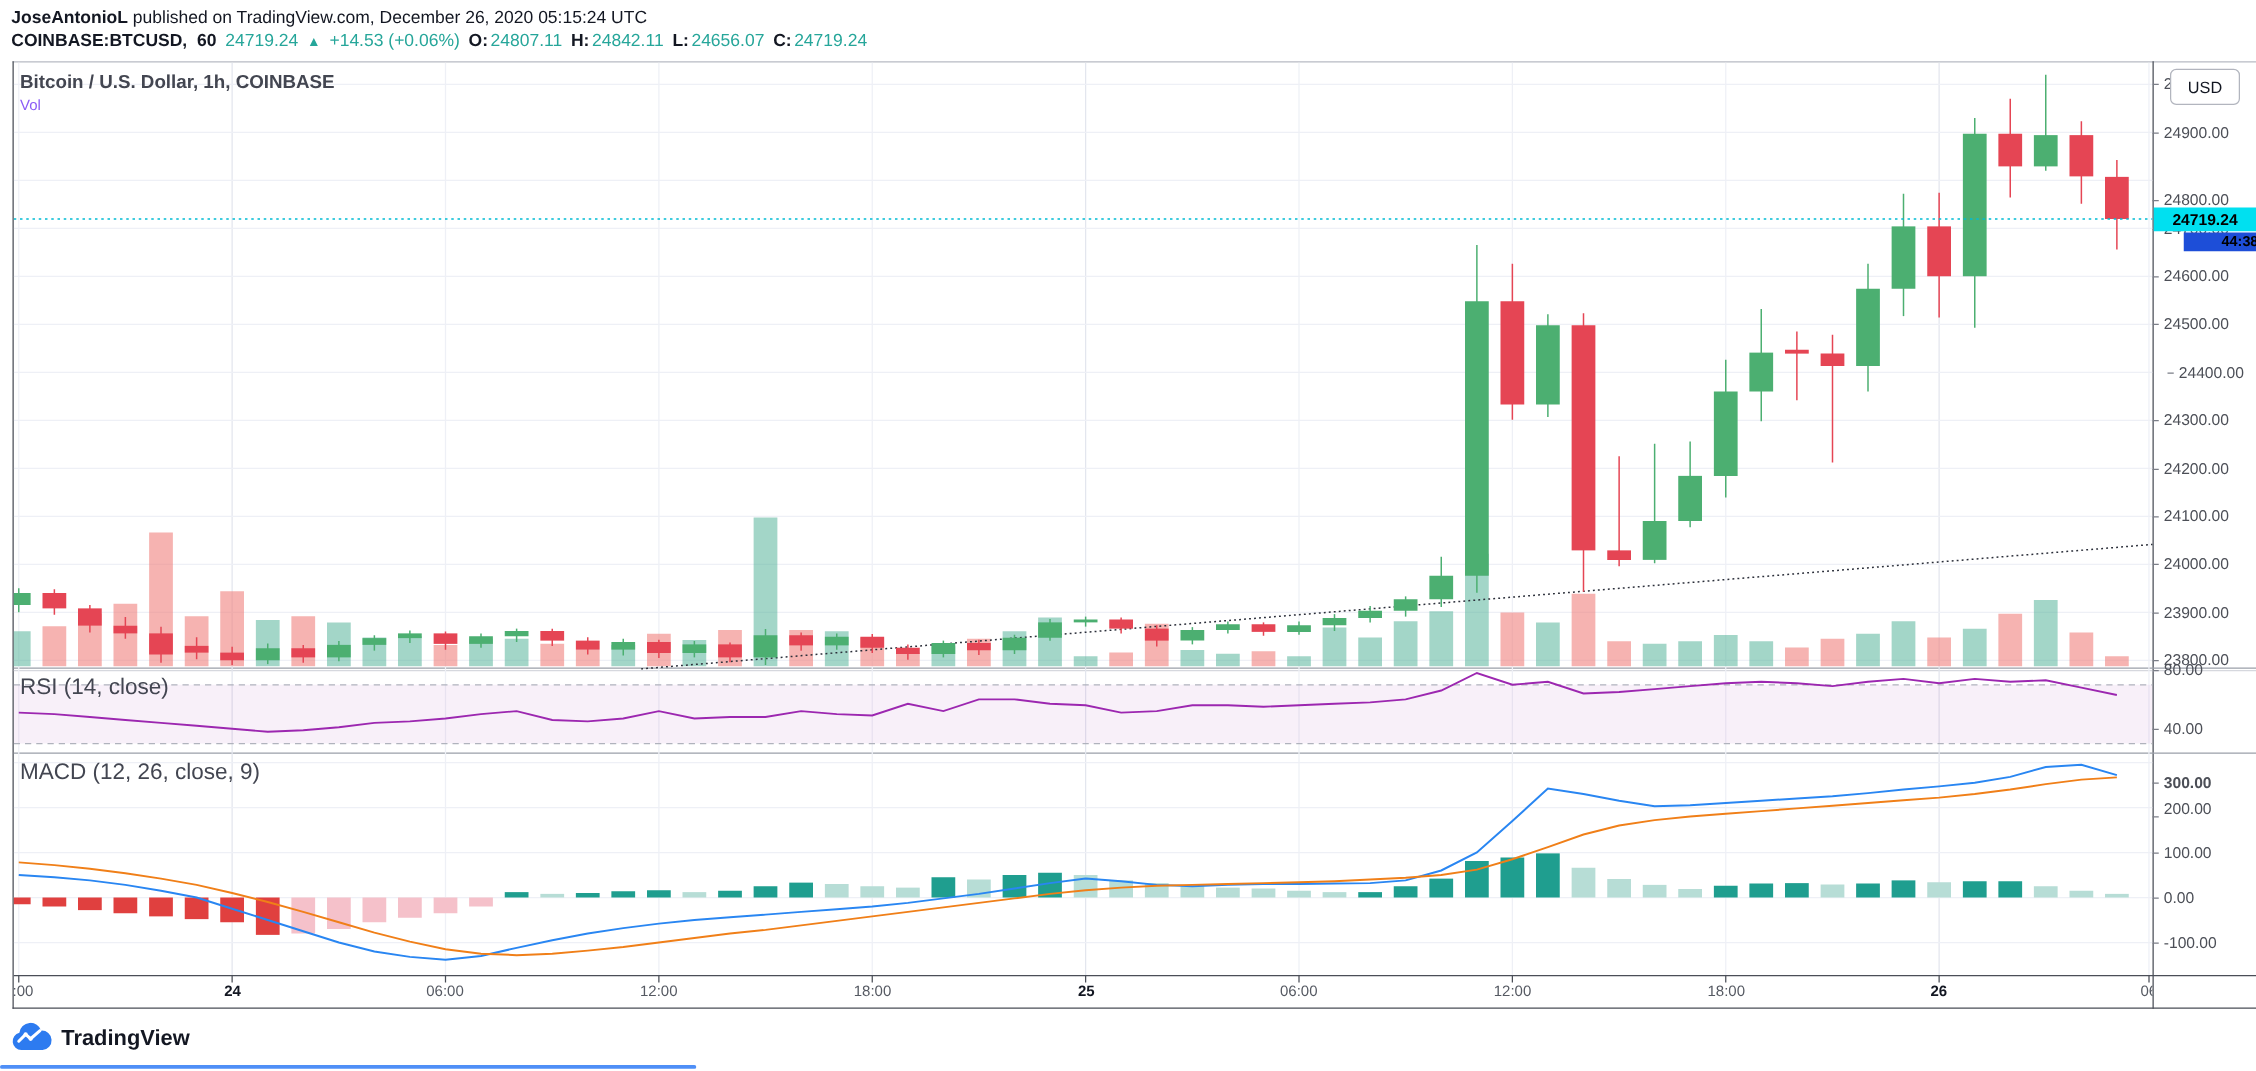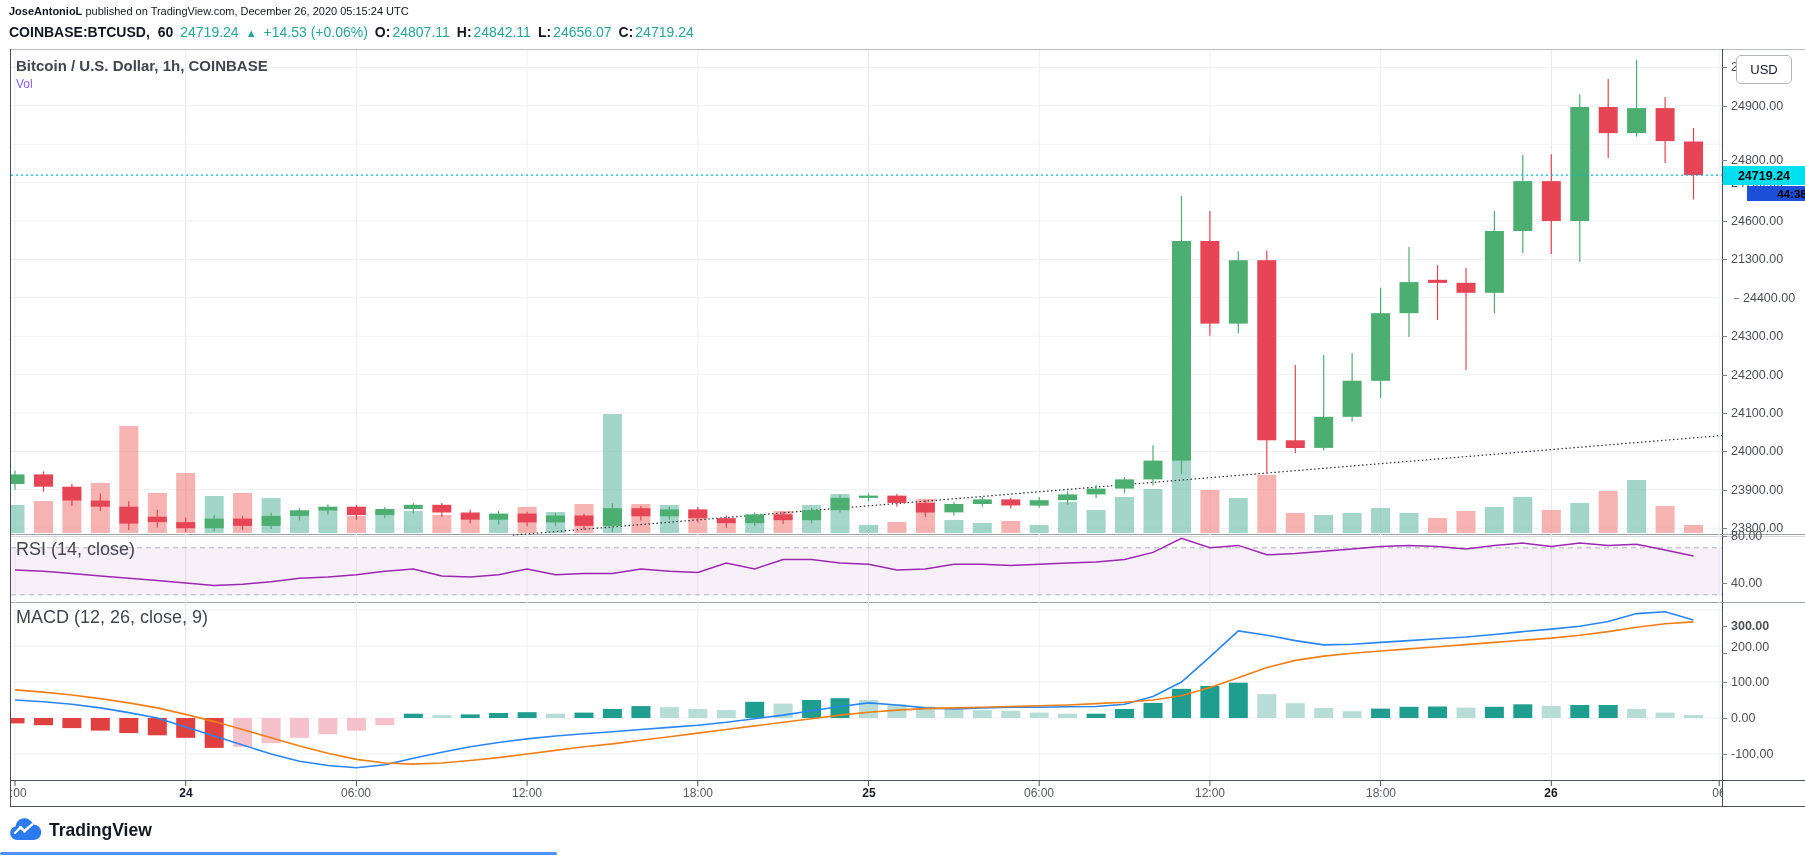--- a/index.html
+++ b/index.html
@@ -1,19 +1,19 @@
 <!DOCTYPE html>
 <html><head>
 <meta charset="utf-8">
 <style>
   html,body{margin:0;padding:0;background:#fff;}
   body{width:1805px;height:857px;position:relative;overflow:hidden;
        font-family:"Liberation Sans",sans-serif;-webkit-font-smoothing:antialiased;}
   
-  .hdr{position:absolute;left:9px;top:5px;font-size:11px;color:#131722;}
+  .hdr{position:absolute;left:9px;top:5px;font-size:14px;color:#131722;}
   .hdr b{font-weight:bold;}
   .sym{position:absolute;left:9px;top:24px;font-size:14px;color:#131722;display:flex;gap:7px;align-items:baseline;}
   .sym .b{font-weight:bold;color:#131722;}
   .sym .t{color:#26a69a;}
   .sym .grp{display:flex;gap:2px;}
   
   .frame-top{position:absolute;left:10px;top:49px;width:1795px;height:1px;background:#b8bbc4;}
   .frame-left{position:absolute;left:10px;top:49px;width:1px;height:758px;background:#4a4e57;}
   .axis-sep{position:absolute;left:1722px;top:49px;width:1px;height:758px;background:#4a4e57;}
   .frame-bottom{position:absolute;left:10px;top:806px;width:1795px;height:1px;background:#4a4e57;}
@@ -399,21 +399,21 @@
     <div class="axl" style="top: 175px;">
       <i></i>
       <span>24700.00</span>
     </div>
     <div class="axl" style="top: 213px;">
       <i></i>
       <span>24600.00</span>
     </div>
     <div class="axl" style="top: 251px;">
       <i></i>
-      <span>21300.00</span>
+      <span>24500.00</span>
     </div>
     <div class="axl" style="top: 290px; padding-left: 12px;">
       <i></i>
       <span>24400.00</span>
     </div>
     <div class="axl" style="top: 328px;">
       <i></i>
       <span>24300.00</span>
     </div>
     <div class="axl" style="top: 367px;">

